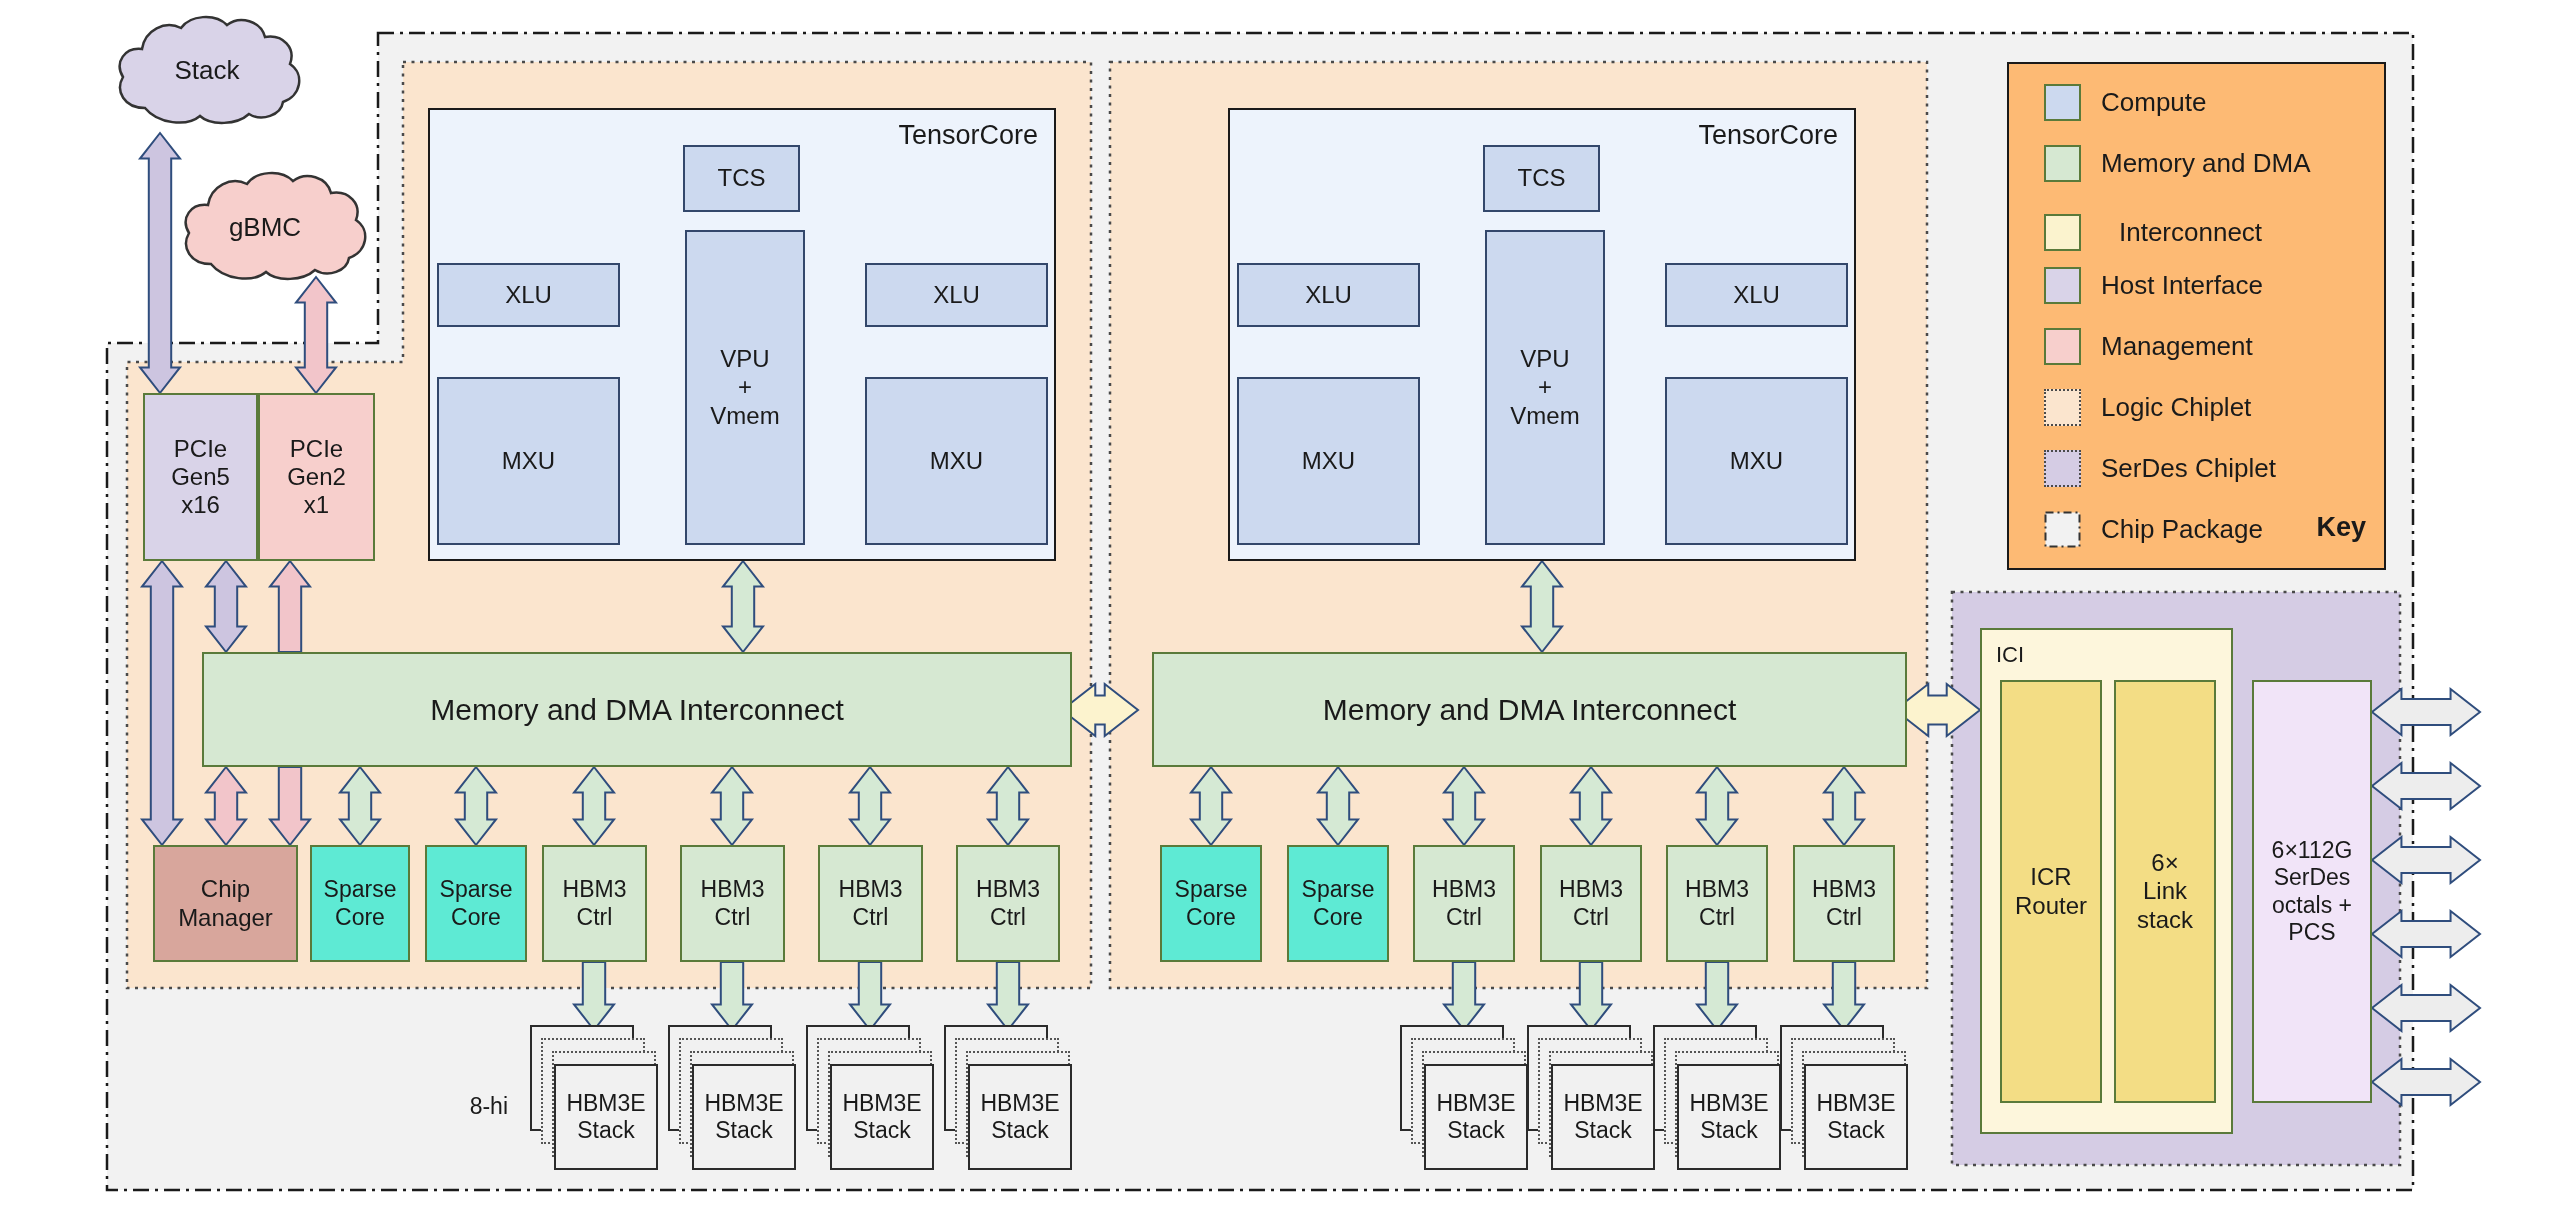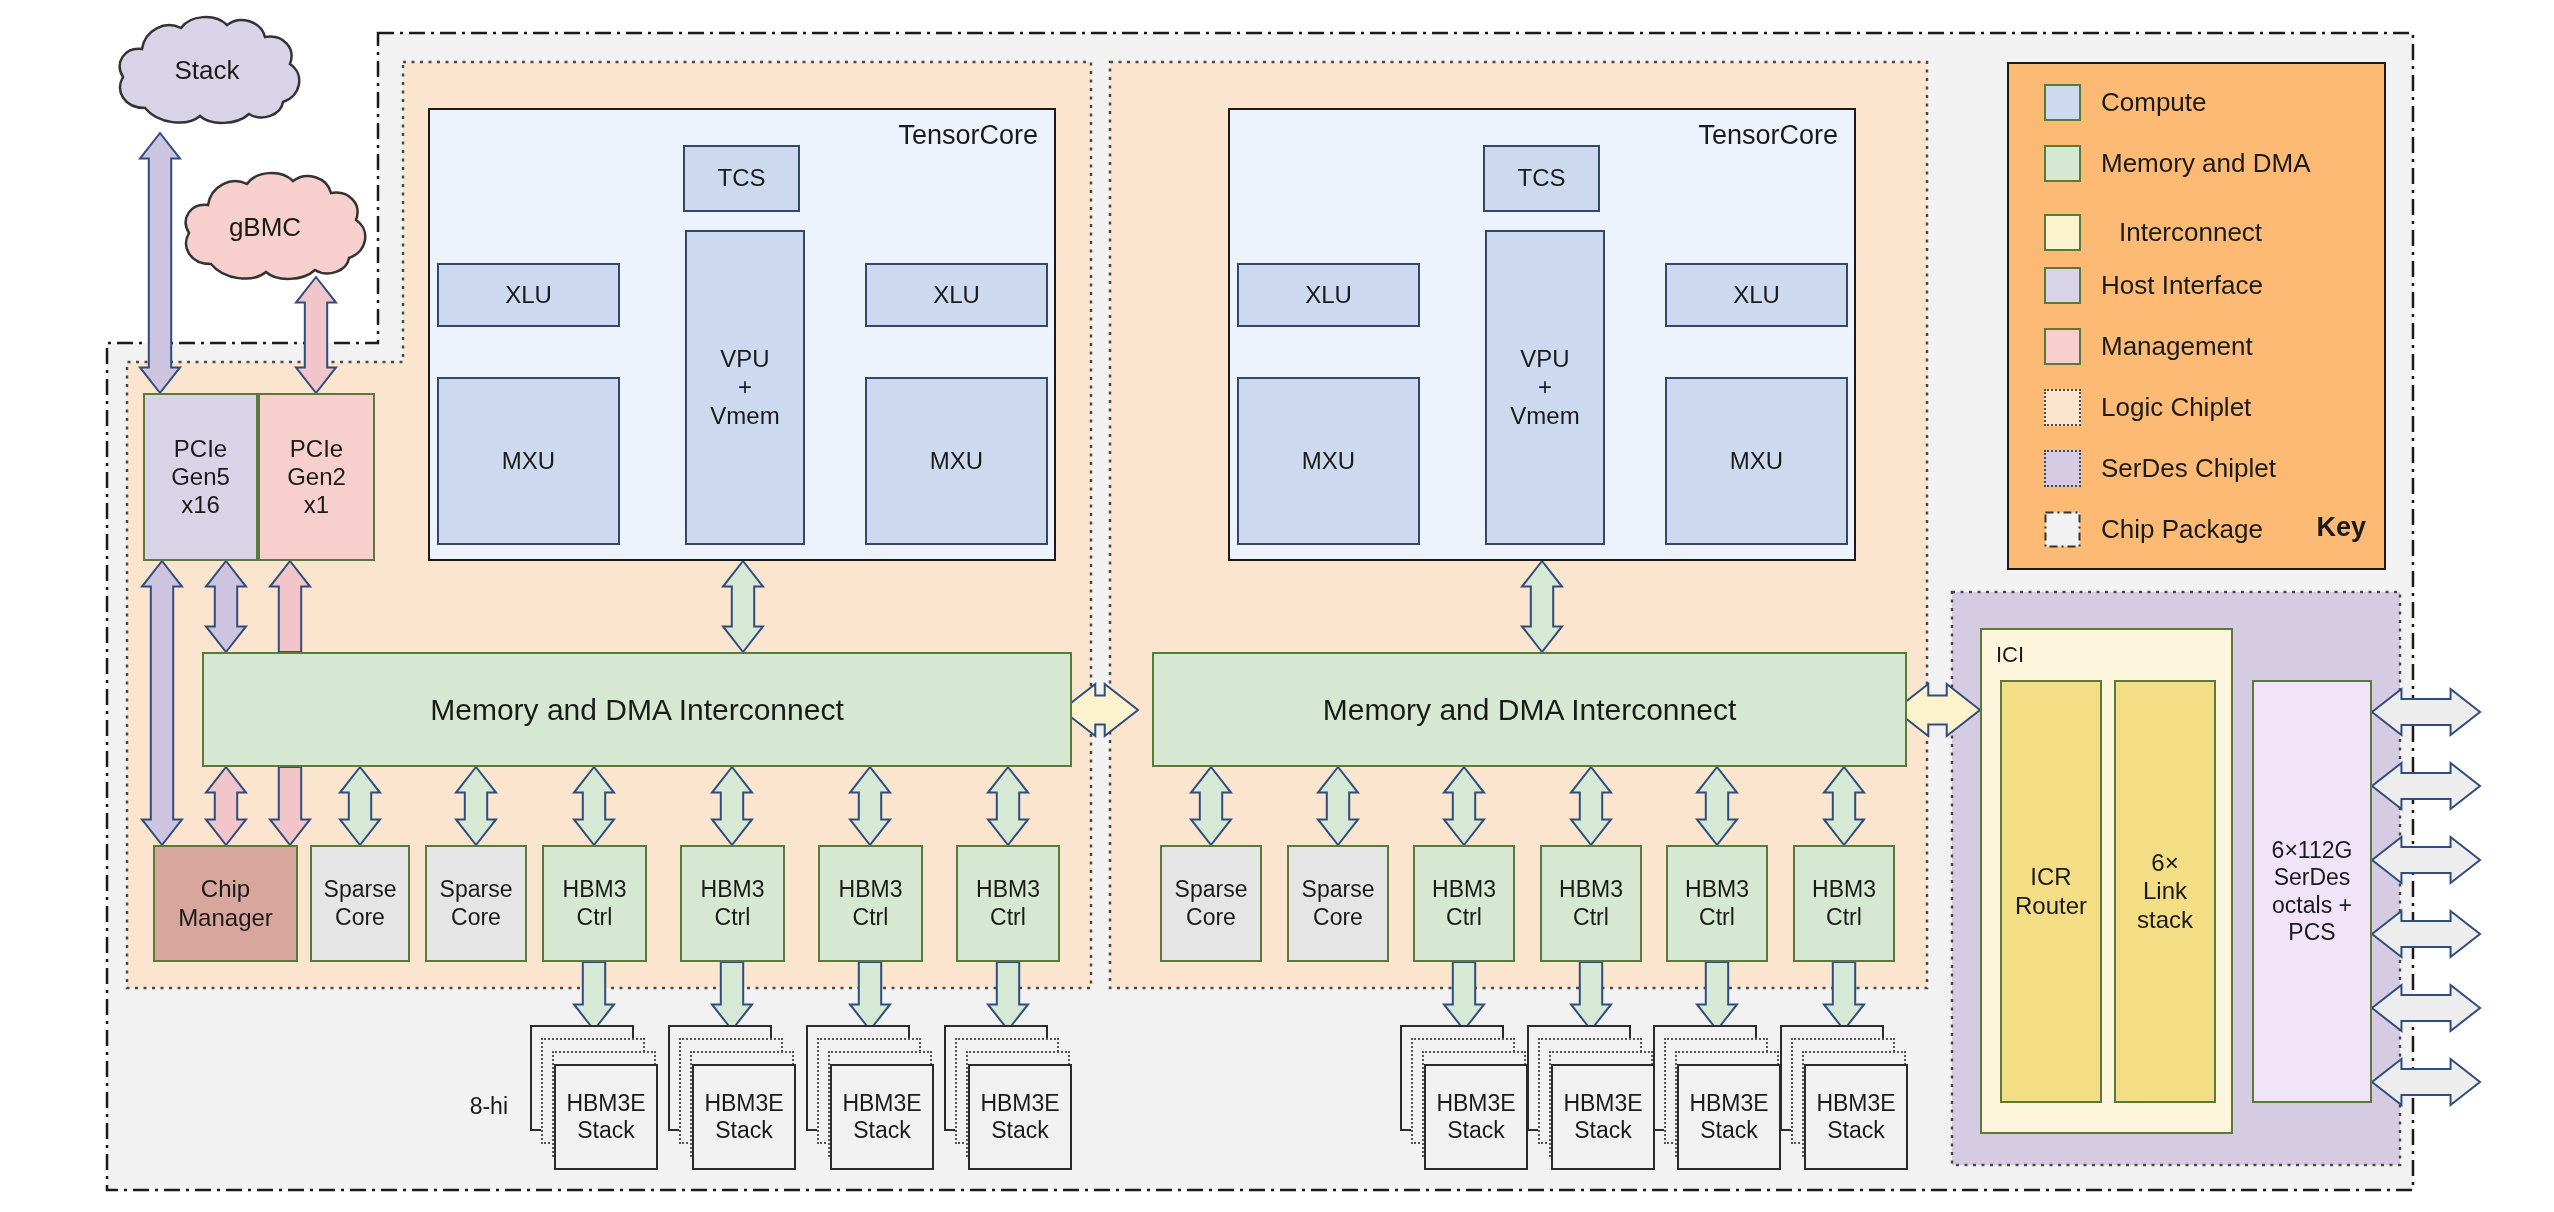--- a/index.html
+++ b/index.html
@@ -7,21 +7,21 @@
          font-family:"Liberation Sans","DejaVu Sans",sans-serif;color:#1a1a1a;}
   #bg{position:absolute;left:0;top:0;}
   .box{position:absolute;box-sizing:border-box;display:flex;align-items:center;justify-content:center;
        text-align:center;}
   .lbl{white-space:pre-line;line-height:1.18;}
   .f22{font-size:22px;} .f23{font-size:23px;} .f24{font-size:24px;} .f26{font-size:26px;}
   .f27{font-size:27px;} .f30{font-size:30px;margin-left:12px;}
   .b-host{background:#d9d3e8;border:2px solid #5a7a3a;}
   .b-mgmt{background:#f7cfcc;border:2px solid #5a7a3a;}
   .b-green{background:#d6e8d2;border:2px solid #5a7a3a;}
-  .b-blue{background:#e5e5e5;border:2px solid #5a7a3a;}
+  .b-blue{background:#5eead4;border:2px solid #5a7a3a;}
   .b-cm{background:#d8a69c;border:2px solid #5a7a3a;}
   .b-tc{background:#edf3fc;border:2.5px solid #1a1a1a;}
   .b-tci{background:#ccd9ef;border:2px solid #33476b;}
   .b-ici{background:#fdf6dc;border:2px solid #5a7a3a;}
   .b-icii{background:#f3dd85;border:2px solid #5a7a3a;}
   .b-lilac{background:#f1e4f8;border:2px solid #5a7a3a;}
   .b-key{background:#fdba74;border:2px solid #1a1a1a;padding-left:33px;}
   .tc-tag{position:absolute;top:10px;right:16px;}
   .ici-tag{position:absolute;top:12px;left:14px;}
   .stack{position:absolute;width:128px;height:180px;}

